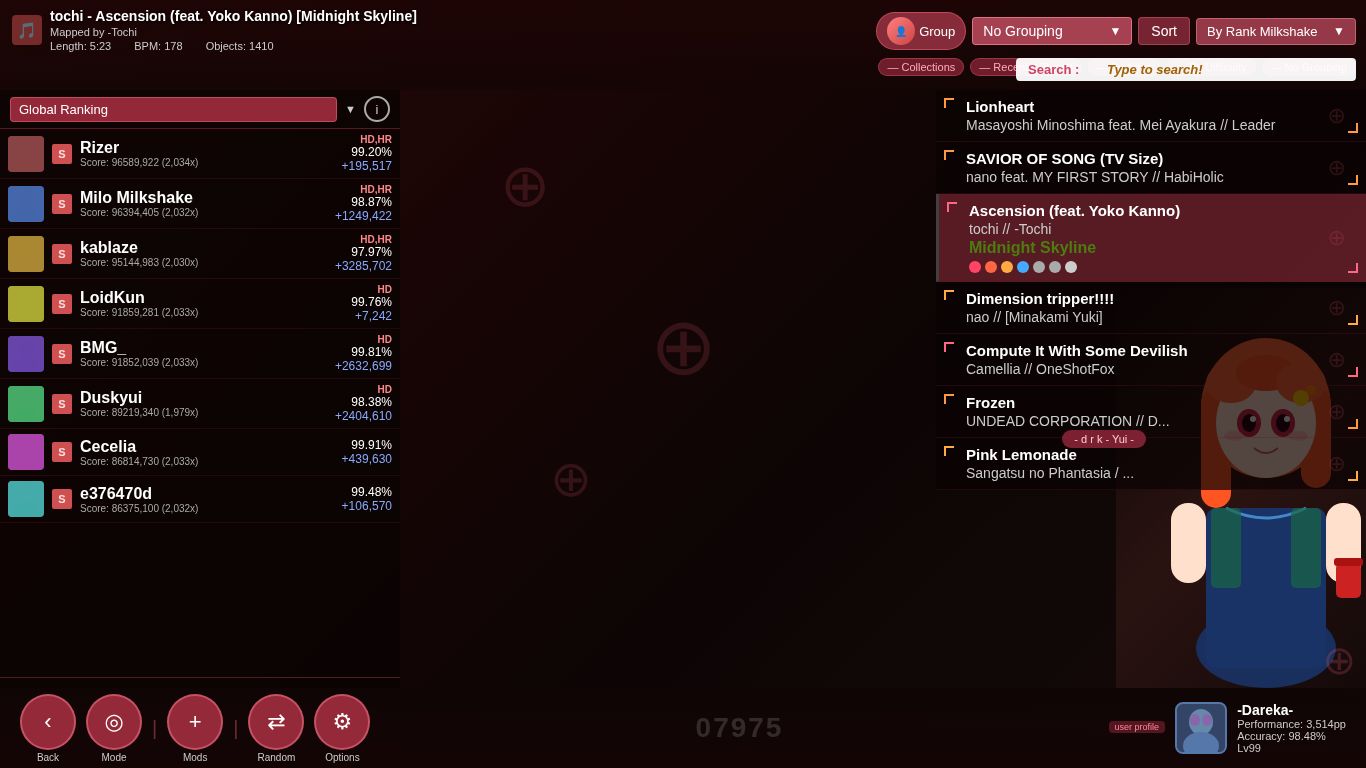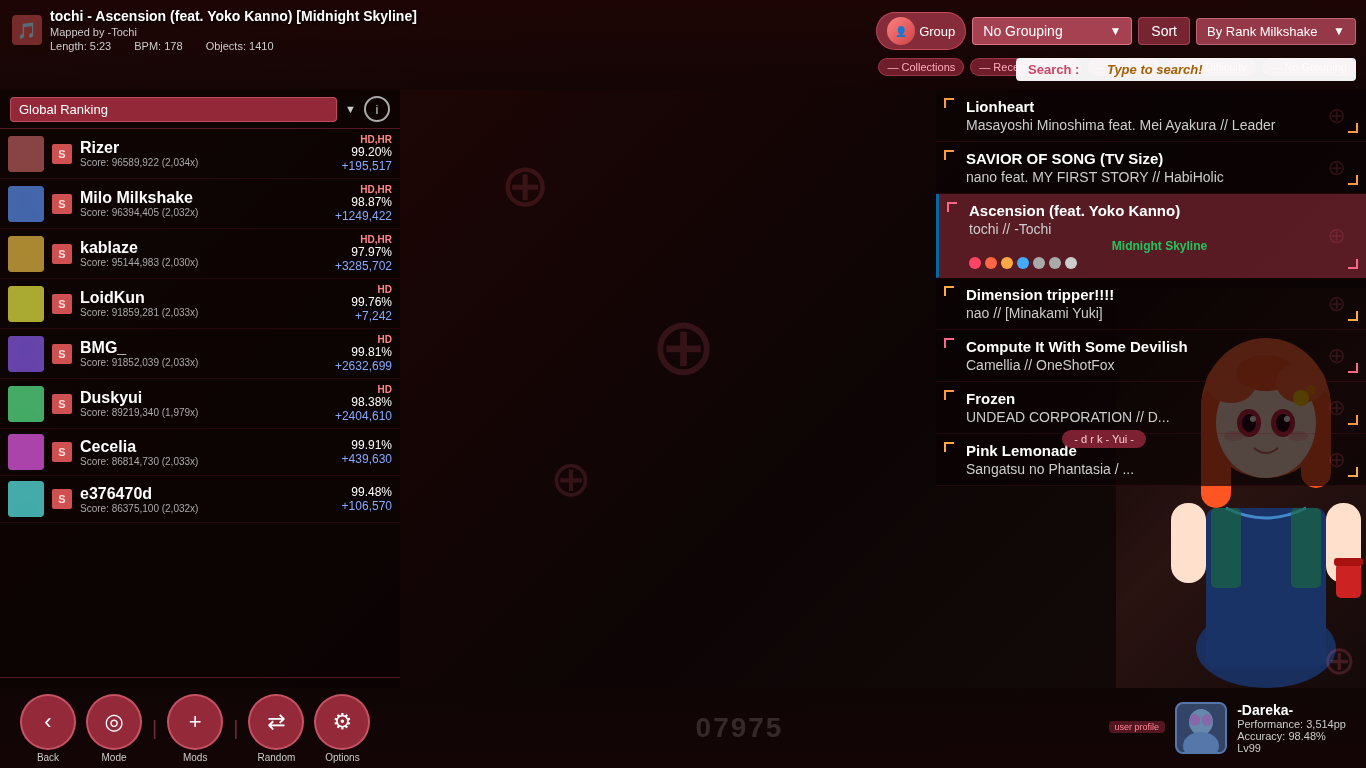--- a/index.html
+++ b/index.html
@@ -271,21 +271,21 @@
     .song-item {
       position: relative;
       padding: 8px 16px;
       border-bottom: 1px solid rgba(100,20,30,0.3);
       cursor: pointer;
       background: rgba(10,3,3,0.7);
     }
 
     .song-item.active {
       background: rgba(200,60,80,0.4);
-      border-left: 3px solid #0369a1;
+      border-left: 3px solid #404040;
     }
 
     .song-item .corner-bracket {
       position: absolute;
       left: 8px; top: 8px;
       width: 10px; height: 10px;
       border-left: 2px solid #ff6688;
       border-top: 2px solid #ff6688;
     }
 
@@ -655,21 +655,21 @@
       <div class="song-item-title">SAVIOR OF SONG (TV Size)</div>
       <div class="song-item-subtitle">nano feat. MY FIRST STORY // HabiHolic</div>
 
       <div class="corner-bracket-br" style="border-color:#ff9944"></div>
     <div style="position:absolute;right:20px;top:50%;transform:translateY(-50%);font-size:22px;color:rgba(255,100,130,0.15);">⊕</div>
     </div>
     <div class="song-item active">
       <div class="corner-bracket" style="border-color:#ff6688"></div>
       <div class="song-item-title">Ascension (feat. Yoko Kanno)</div>
       <div class="song-item-subtitle">tochi // -Tochi</div>
-    <div style="padding-left:14px;font-size:12px;font-weight:bold;color:#22c55e;margin-top:2px;text-align:center;">Midnight Skyline</div>
+    <div style="padding-left:14px;font-size:16px;font-weight:bold;color:#4d7c0f;margin-top:2px;">Midnight Skyline</div>
       <div class="diff-dots">
         <span class="diff-dot" style="background:#ff4466;"></span>
         <span class="diff-dot" style="background:#ff6644;"></span>
         <span class="diff-dot" style="background:#ffaa44;"></span>
         <span class="diff-dot" style="background:#44aaff;"></span>
         <span class="diff-dot" style="background:#aaaaaa;"></span>
         <span class="diff-dot" style="background:#aaaaaa;"></span>
         <span class="diff-dot" style="background:#cccccc;"></span>
       </div>
       <div class="corner-bracket-br" style="border-color:#ff6688"></div>

